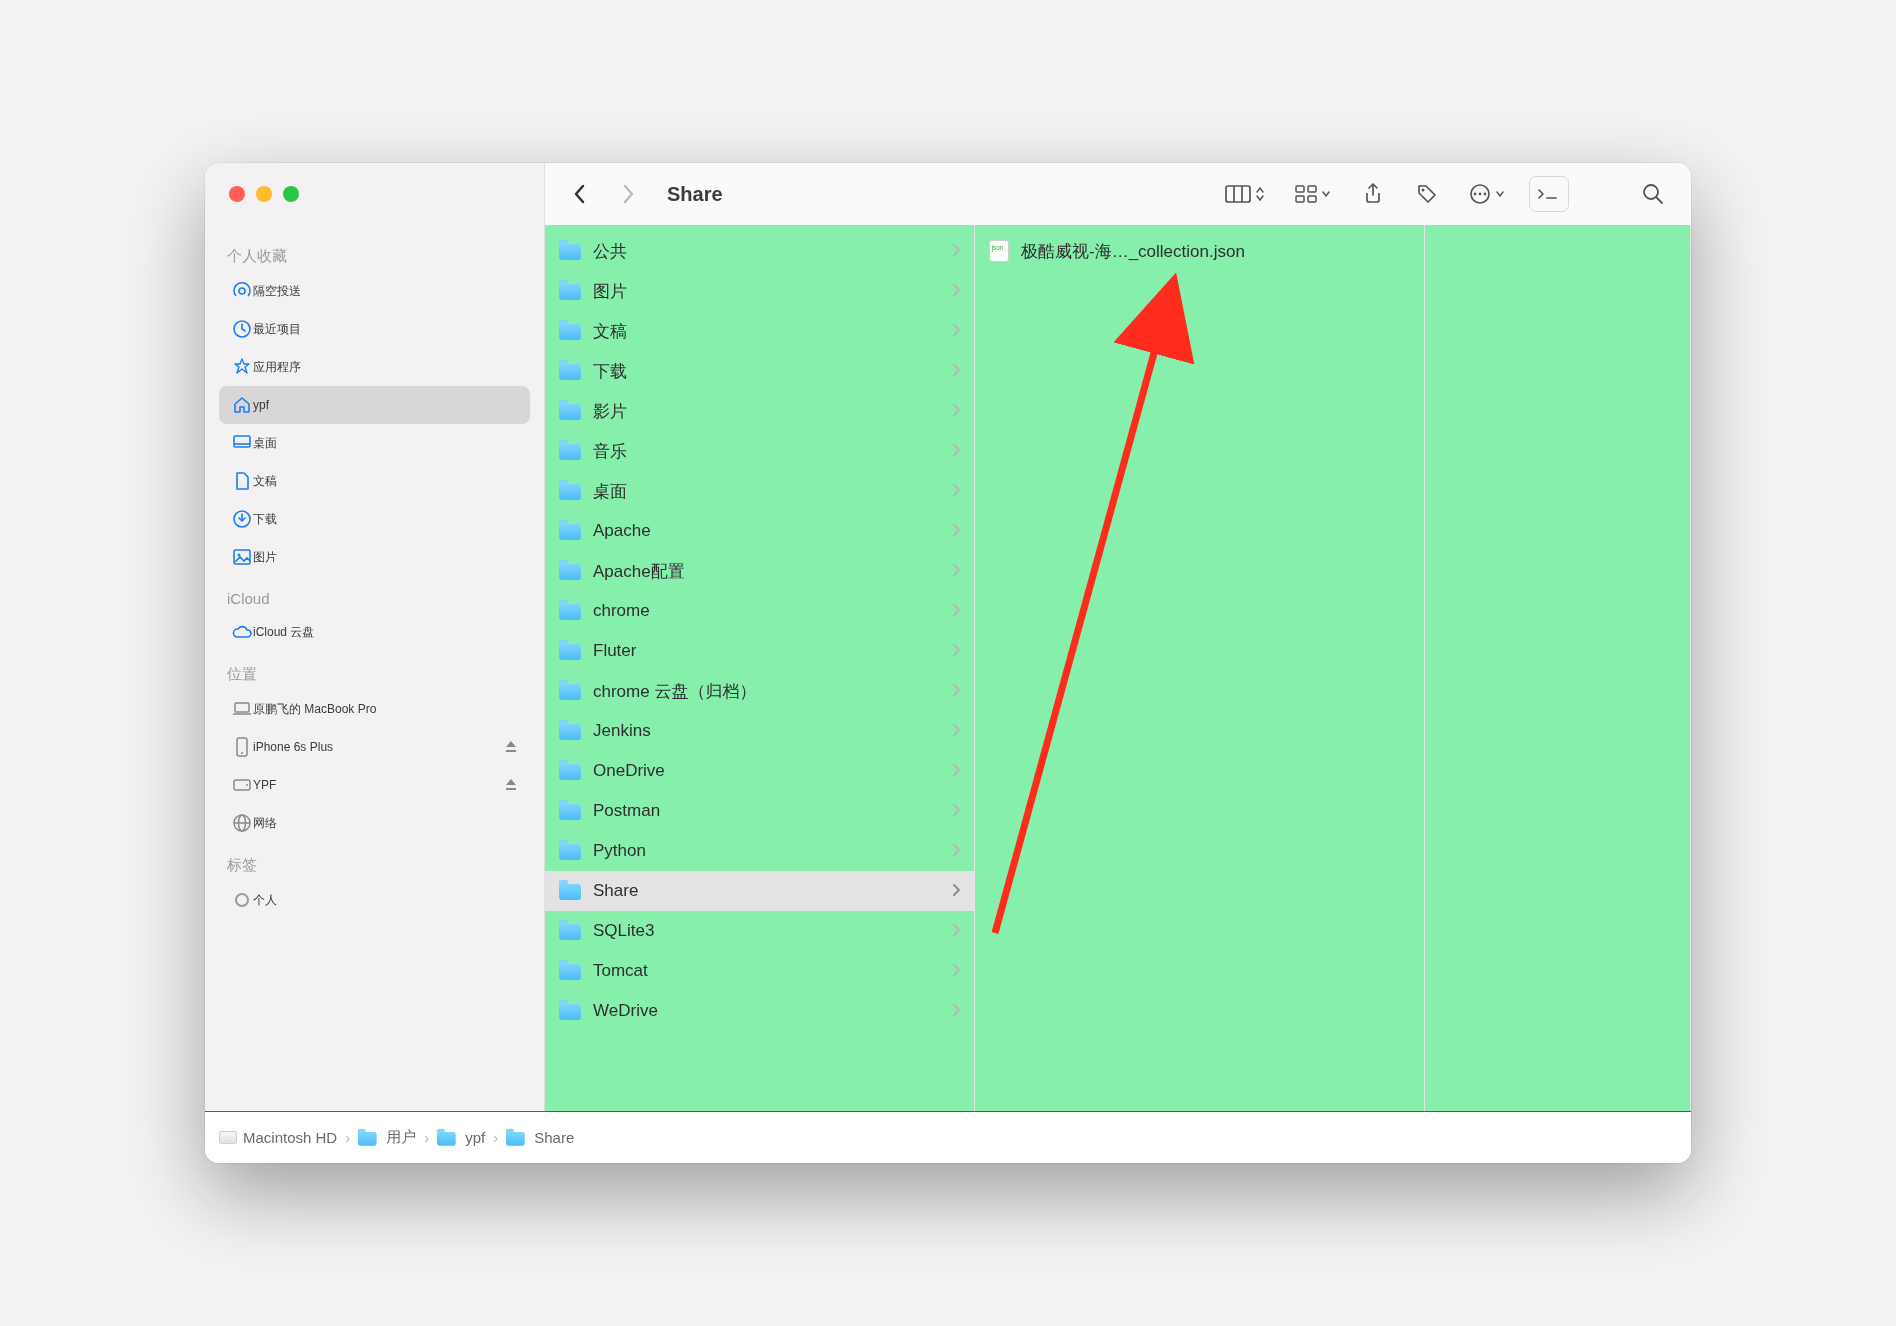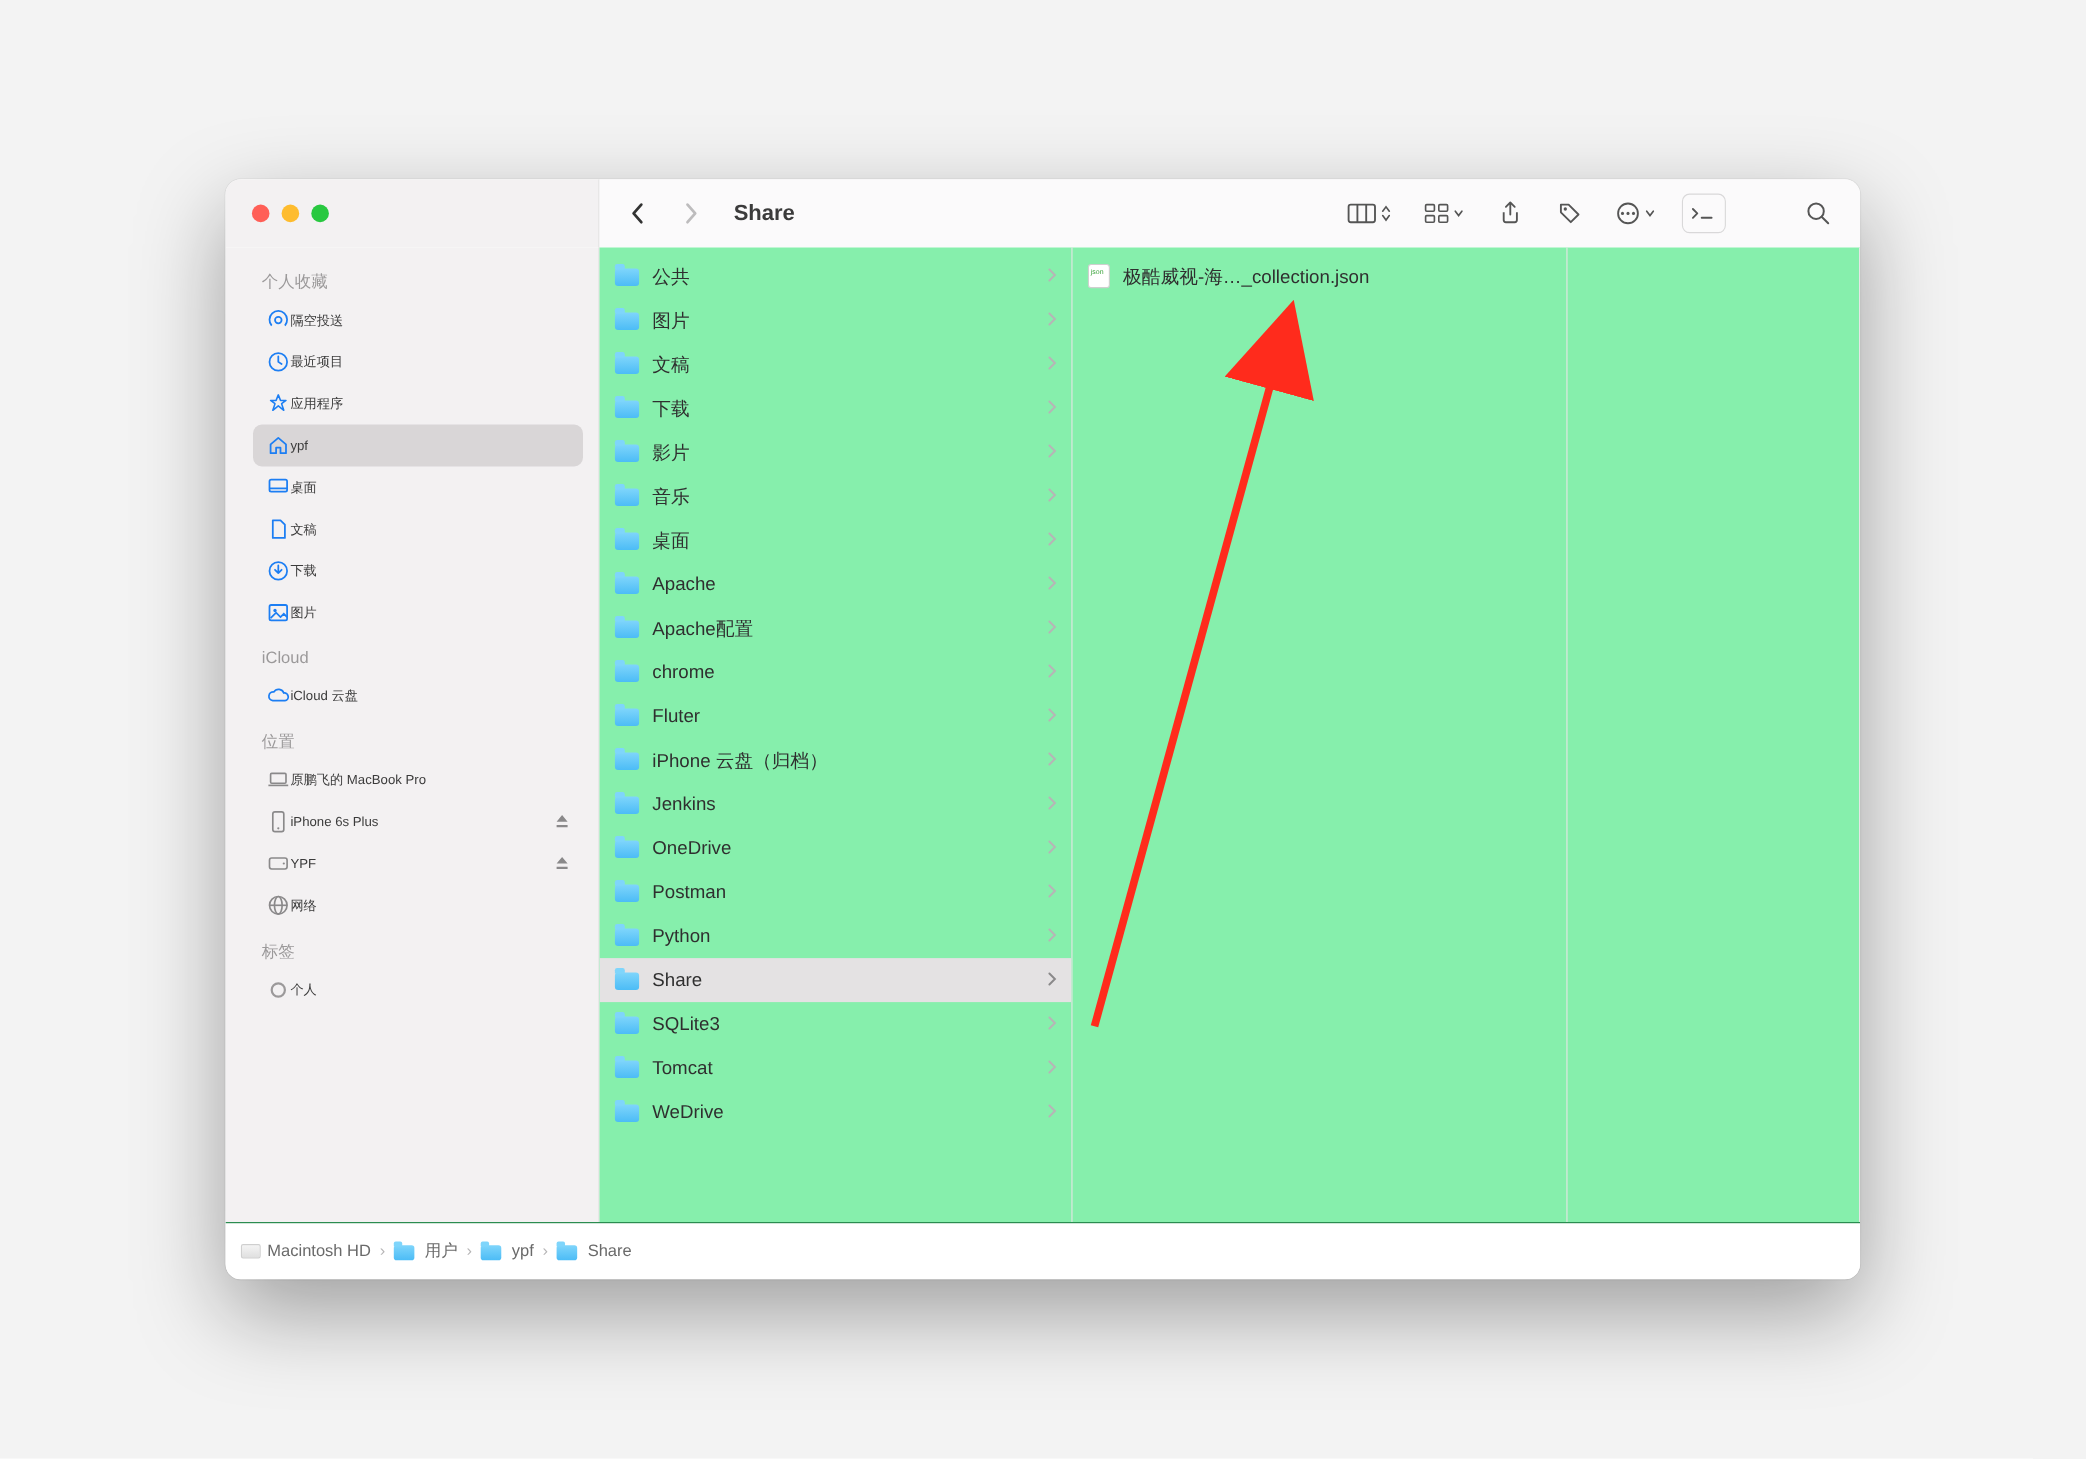--- a/index.html
+++ b/index.html
@@ -19,21 +19,21 @@
   .traffic { width:16px; height:16px; border-radius:50%; }
   .t-red { background:#ff5f57; } .t-yel { background:#febc2e; } .t-grn { background:#28c840; }
   .top-right { flex:1; background:#fbfafb; display:flex; align-items:center; padding:0 20px; gap:18px; }
   .nav-btn { width:30px; height:30px; display:flex; align-items:center; justify-content:center; color:#333; }
   .nav-btn.disabled { color:#bdbcbd; }
   .title { font-size:20px; font-weight:600; color:#3b3b3b; margin-left:6px; }
   .spacer { flex:1; }
   .tbtn { height:36px; min-width:36px; border-radius:7px; display:flex; align-items:center; justify-content:center; color:#555; padding:0 6px; gap:4px; }
   .tbtn.framed { border:1px solid #d9d8d9; }
   .content { flex:1; display:flex; min-height:0; }
-  .sidebar { width:340px; background:#f3f1f2; border-right:1px solid #e1dfdf; padding:8px 14px 0 25px; overflow:hidden; }
+  .sidebar { width:340px; background:#f3f1f2; border-right:1px solid #e1dfdf; padding:8px 14px 0 14px; overflow:hidden; }
   .sec-label { font-size:15px; color:#9b999a; font-weight:500; margin:14px 0 6px 8px; }
   .sitem { height:38px; display:flex; align-items:center; padding:0 12px; border-radius:8px; font-size:12px; color:#3b3b3b; }
   .sitem.active { background:#d9d6d7; }
   .sitem .sicon { width:22px; display:flex; align-items:center; justify-content:center; color:#1c7ef3; }
   .sitem .sicon.grey { color:#8a898a; }
   .eject { margin-left:auto; color:#8a898a; }
   .tag-dot { width:14px; height:14px; border-radius:50%; border:2px solid #9b999a; }
   .columns { flex:1; display:flex; background:#86efac; min-height:0; }
   .col { border-right:1px solid #e6e5e6; overflow:auto; }
   .col1 { width:430px; padding:6px 0; }
@@ -372,21 +372,21 @@
               </span>
               <span>Fluter</span>
               <span class="chev"><svg width="8" height="12">
                   <path d="M2 1 L7 6 L2 11" stroke="currentColor" stroke-width="1.8" fill="none" stroke-linecap="round"></path>
                 </svg></span>
             </div>
             <div class="row">
               <span class="ficon">
                 <span class="folder"></span>
               </span>
-              <span>iPhone 云盘（归档）</span>
+              <span>chrome 云盘（归档）</span>
               <span class="chev"><svg width="8" height="12">
                   <path d="M2 1 L7 6 L2 11" stroke="currentColor" stroke-width="1.8" fill="none" stroke-linecap="round"></path>
                 </svg></span>
             </div>
             <div class="row">
               <span class="ficon">
                 <span class="folder"></span>
               </span>
               <span>Jenkins</span>
               <span class="chev"><svg width="8" height="12">

